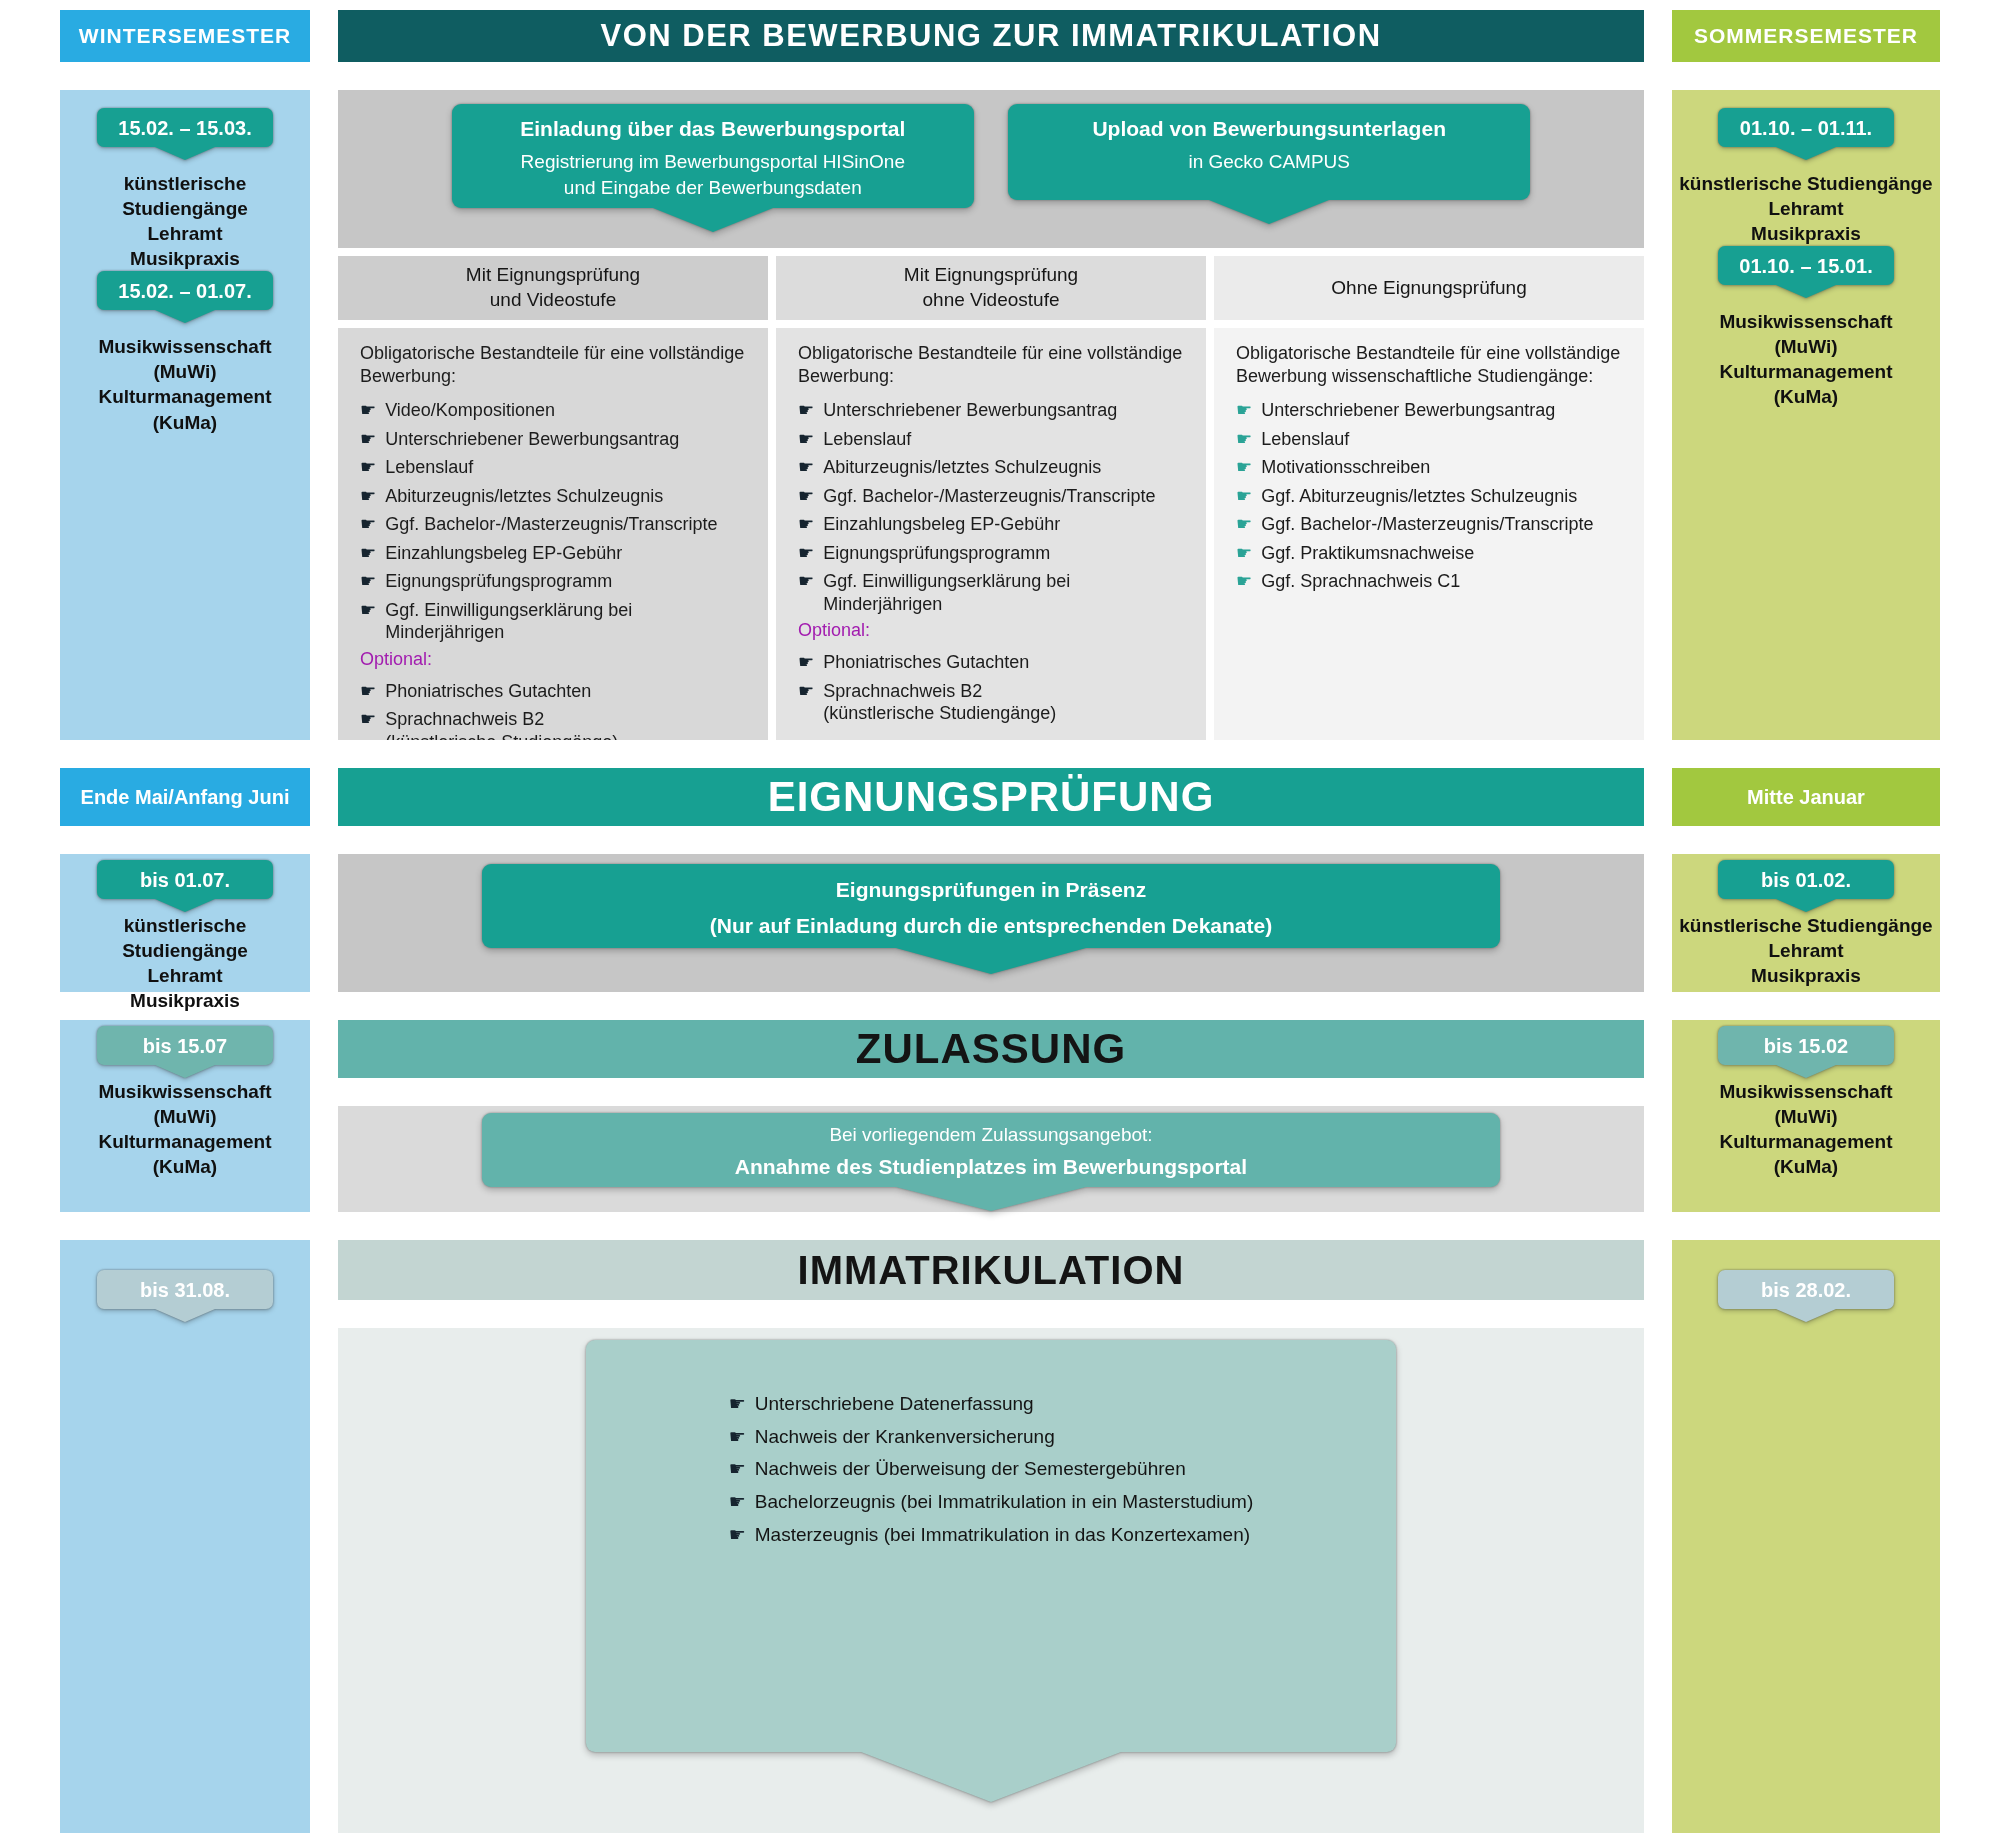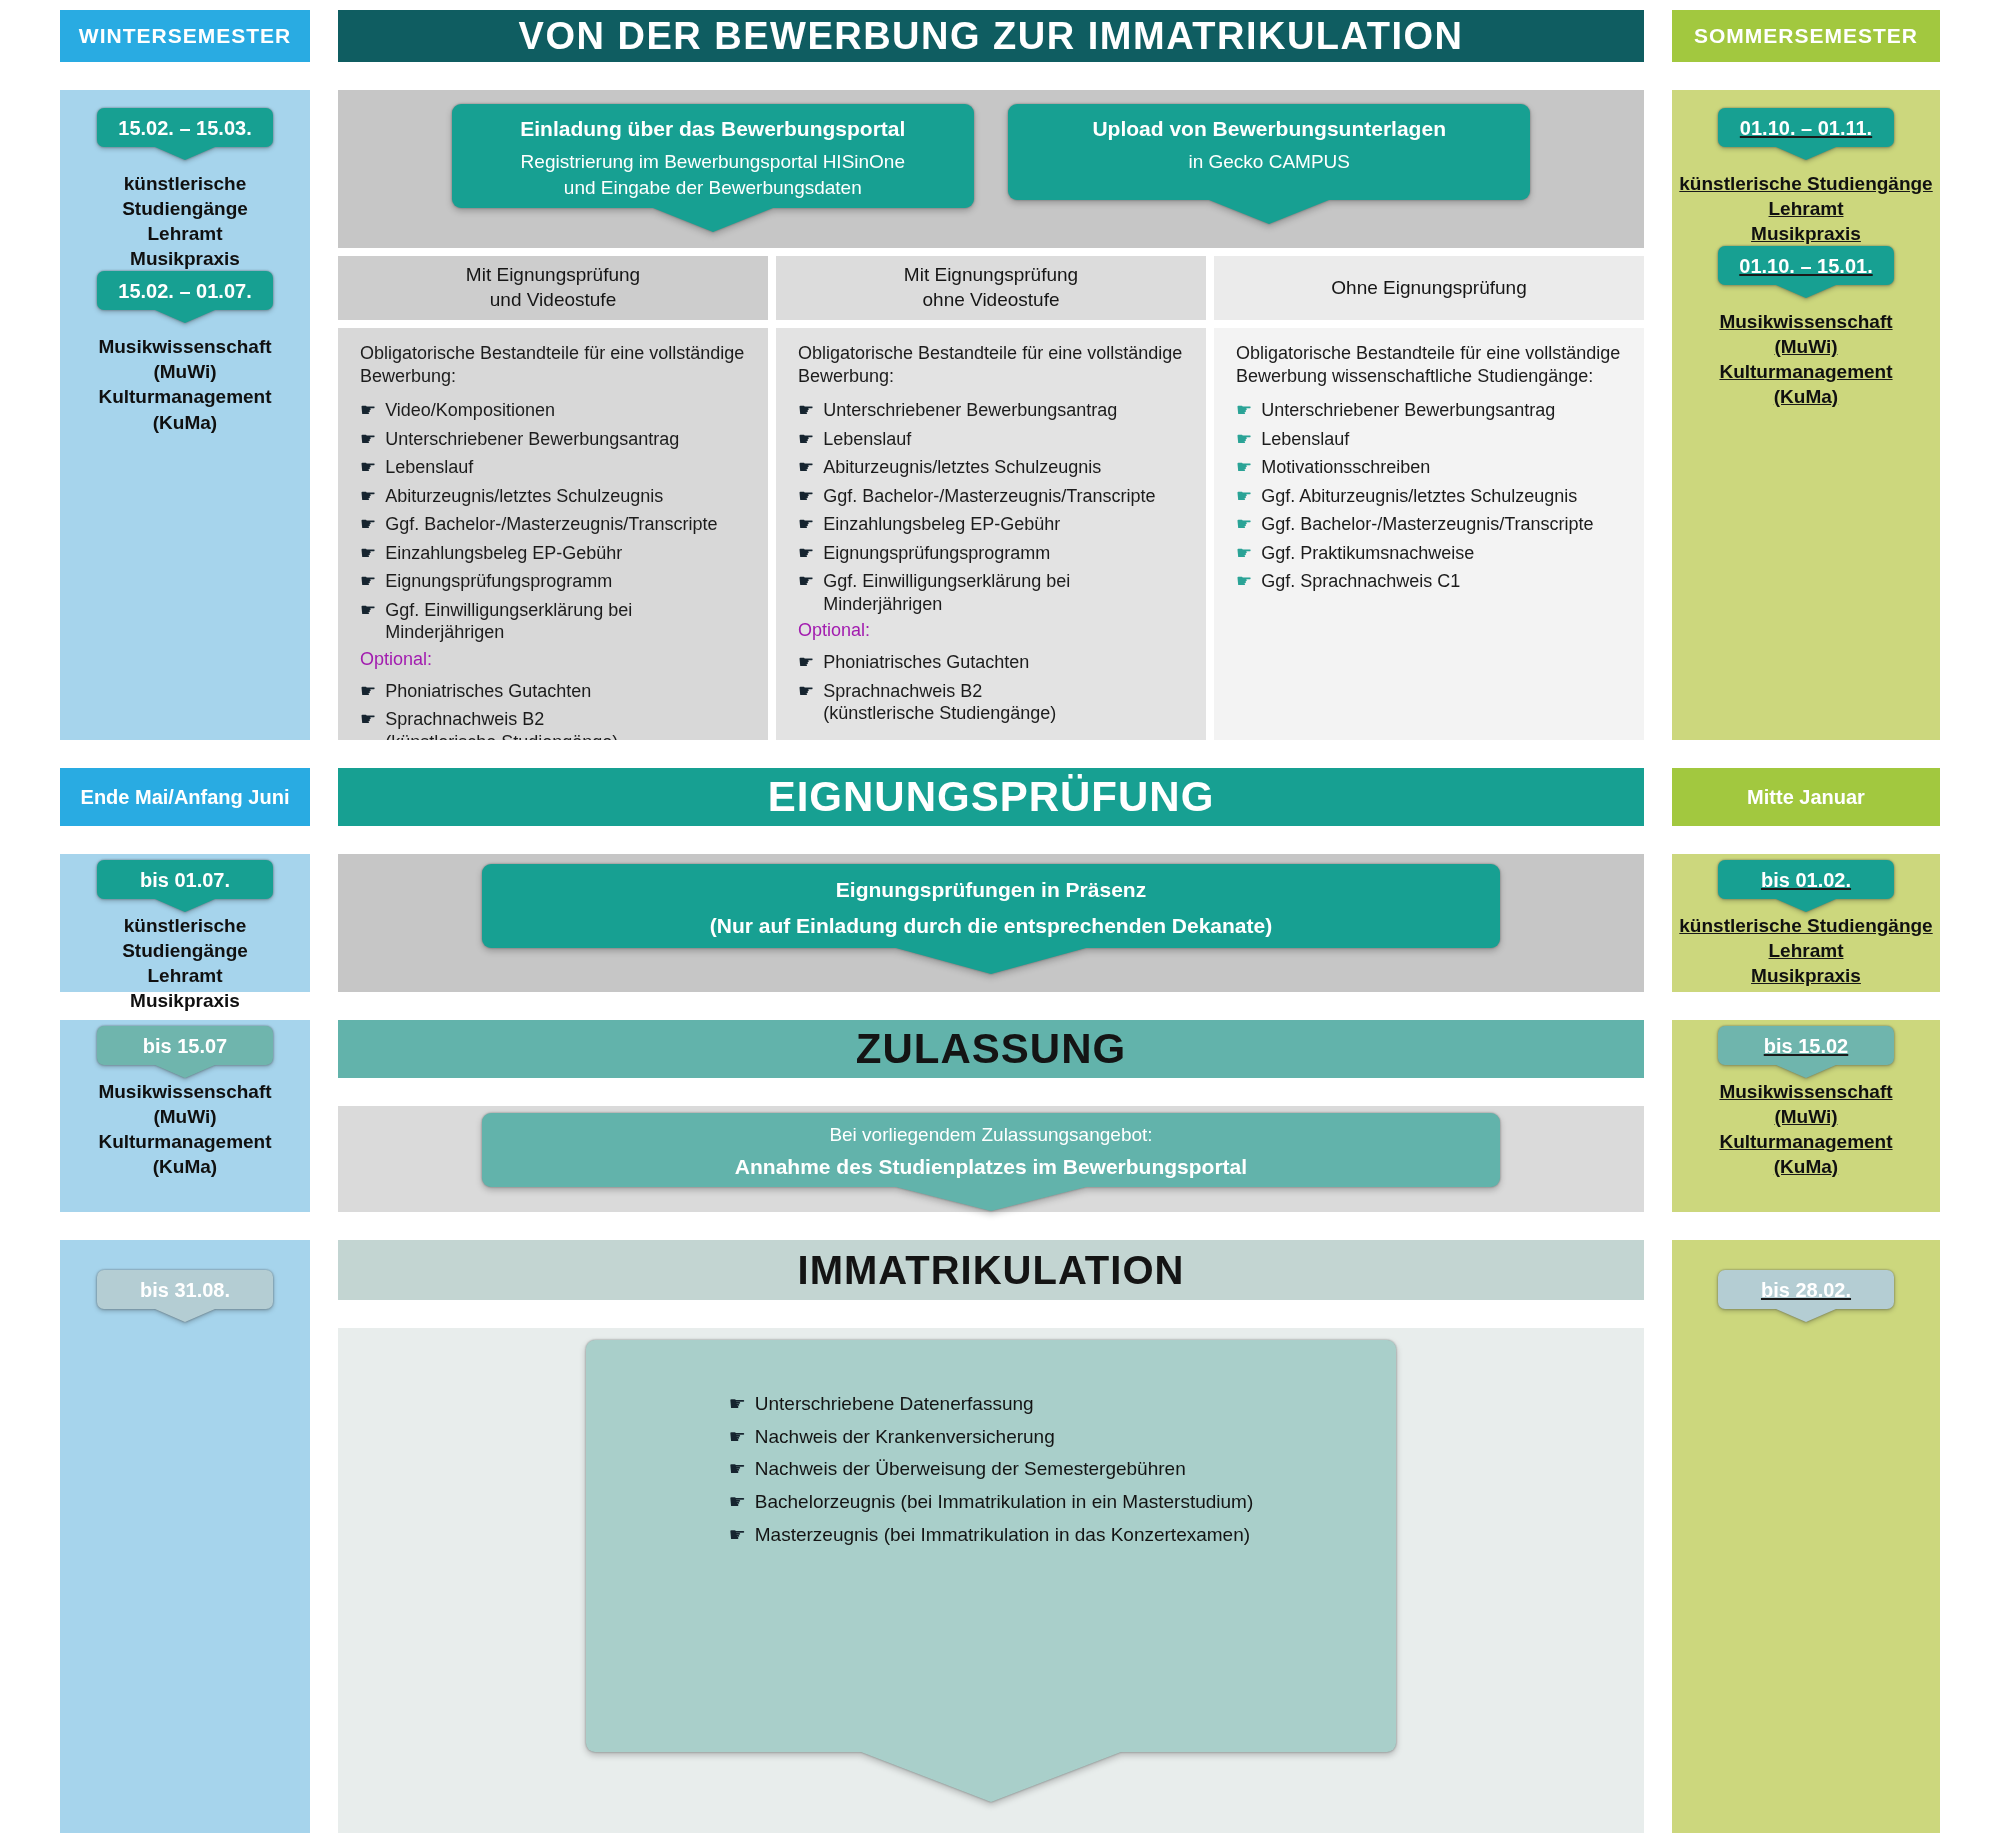--- a/index.html
+++ b/index.html
@@ -30,24 +30,24 @@
   .head-bar{display:flex;align-items:center;justify-content:center;color:#fff;
             font-weight:bold;font-size:21px;letter-spacing:1px;}
   .head-blue{background:var(--blue-bright);}
   .head-green{background:var(--green-bright);}
   .side-bar{display:flex;align-items:center;justify-content:center;color:#fff;
             font-weight:bold;font-size:20px;}
   .side-bar-blue{background:var(--blue-bright);}
   .side-bar-green{background:var(--green-bright);}
 
   .main-title{background:var(--teal-dark);color:#fff;display:flex;align-items:center;
-              justify-content:center;font-weight:bold;font-size:38px;letter-spacing:1.5px;text-align:right;}
+              justify-content:center;font-weight:bold;font-size:31px;letter-spacing:1.5px;text-align:right;}
 
   .blue-fill{background:var(--blue-light);}
-  .green-fill{background:var(--green-light);text-decoration:underline;}
+  .green-fill{background:var(--green-light);}
   .side-block{text-align:center;}
   .pt18{padding-top:18px}.pt6{padding-top:6px}.pt38{padding-top:30px}
   .mt24{margin-top:24px}.mt44{margin-top:44px}.mt14{margin-top:14px}
   .center-flex{display:flex;justify-content:center;}
 
   .badge{position:relative;--bc:var(--teal);--pw:30px;--ph:13px;width:176px;margin:0 auto;
          background:var(--bc);border-radius:7px;color:#fff;font-weight:bold;font-size:20px;
          text-align:center;padding:9px 4px 7px;
          filter:drop-shadow(0 0 1px rgba(70,70,70,.6)) drop-shadow(0 2px 2px rgba(0,0,0,.22));}
   .badge::after,.abox::after{content:"";position:absolute;top:100%;left:50%;

